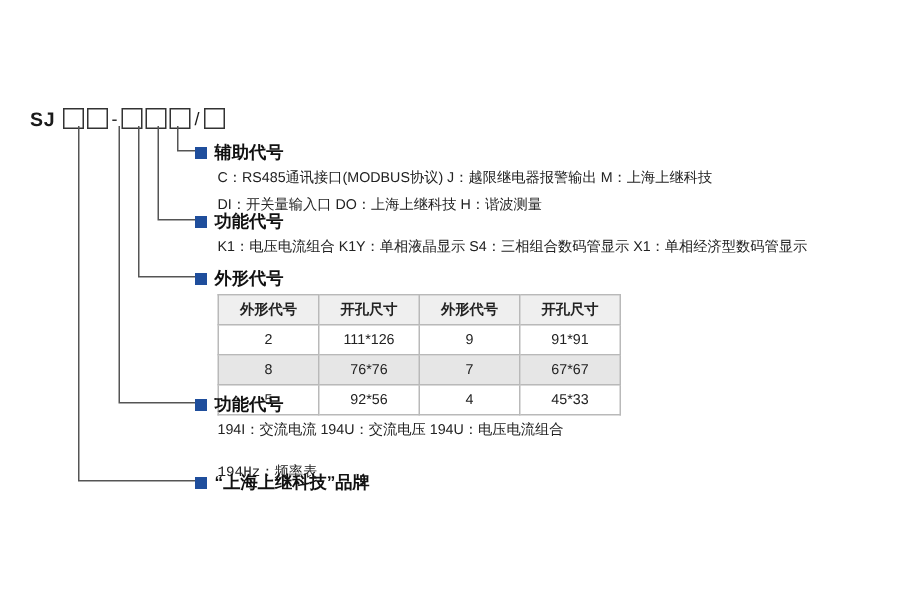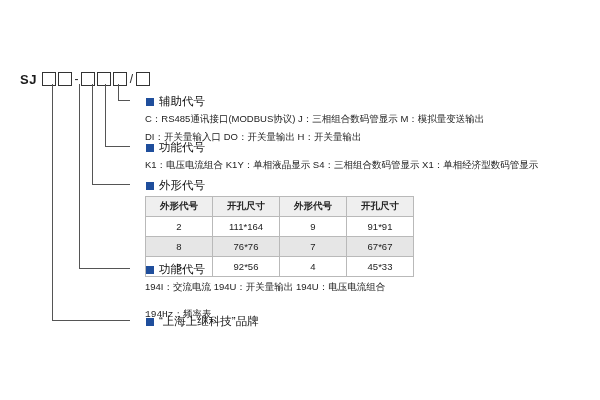--- a/index.html
+++ b/index.html
@@ -11,21 +11,21 @@
   .code-sj{font-size:13px;font-weight:bold;letter-spacing:.5px;margin-right:4px;}
   .box{display:inline-block;width:12px;height:12px;border:1px solid #333;margin:0 1px;background:#fff;}
   .dash{display:inline-block;width:7px;text-align:center;font-size:12px;}
   .slash{display:inline-block;width:7px;text-align:center;font-size:12px;}
 
   
   .vline{position:absolute;width:1px;background:#555;}
   .hline{position:absolute;height:1px;background:#555;}
 
   
-  .sec-title{position:absolute;font-size:11.5px;font-weight:normal;color:#111;display:flex;align-items:center;white-space:nowrap;margin-left:16px;}
+  .sec-title{position:absolute;font-size:11.5px;font-weight:bold;color:#111;display:flex;align-items:center;white-space:nowrap;}
   .bullet{display:inline-block;width:8px;height:8px;background:#1f4e9c;margin-right:5px;}
 
   .txt{position:absolute;font-size:9.5px;color:#222;white-space:nowrap;line-height:14px;}
 
   
   table.spec{position:absolute;border-collapse:collapse;font-size:9.5px;}
   table.spec th,table.spec td{border:1px solid #b9b9b9;padding:2px 0;text-align:center;width:66px;height:15px;color:#222;}
   table.spec th{background:#efefef;font-weight:bold;}
   table.spec tr.alt td{background:#e6e6e6;}
   table.spec tr td{background:#ffffff;}
@@ -59,22 +59,22 @@
   <div class="vline" style="left:79px;top:84px;height:184px;"></div>
   <div class="hline" style="left:79px;top:268px;width:51px;"></div>
 
   <div class="vline" style="left:52px;top:84px;height:236px;"></div>
   <div class="hline" style="left:52px;top:320px;width:78px;"></div>
 
   <div class="sec-title" style="left:130px;top:94px;">
     <span class="bullet"></span>
     <span>辅助代号</span>
   </div>
-  <div class="txt" style="left:145px;top:112px;">C：RS485通讯接口(MODBUS协议)   J：三相组合数码管显示      M：模拟量变送输出</div>
-  <div class="txt" style="left:145px;top:130px;">DI：开关量输入口                              DO：开关量输出                 H：开关量输出</div>
+  <div class="txt" style="left:145px;top:112px;">C：RS485通讯接口(MODBUS协议)   J：越限继电器报警输出      M：上海上继科技</div>
+  <div class="txt" style="left:145px;top:130px;">DI：开关量输入口                              DO：上海上继科技                 H：谐波测量</div>
 
   <div class="sec-title" style="left:130px;top:140px;">
     <span class="bullet"></span>
     <span>功能代号</span>
   </div>
   <div class="txt" style="left:145px;top:158px;">K1：电压电流组合    K1Y：单相液晶显示    S4：三相组合数码管显示    X1：单相经济型数码管显示</div>
 
   <div class="sec-title" style="left:130px;top:178px;">
     <span class="bullet"></span>
     <span>外形代号</span>
@@ -85,21 +85,21 @@
       <tr>
         <th>外形代号</th>
         <th>开孔尺寸</th>
         <th>外形代号</th>
         <th>开孔尺寸</th>
       </tr>
     </thead>
     <tbody>
       <tr>
         <td>2</td>
-        <td>111*164</td>
+        <td>111*126</td>
         <td>9</td>
         <td>91*91</td>
       </tr>
       <tr class="alt">
         <td>8</td>
         <td>76*76</td>
         <td>7</td>
         <td>67*67</td>
       </tr>
       <tr>
@@ -108,21 +108,21 @@
         <td>4</td>
         <td>45*33</td>
       </tr>
     </tbody>
   </table>
 
   <div class="sec-title" style="left:130px;top:262px;">
     <span class="bullet"></span>
     <span>功能代号</span>
   </div>
-  <div class="txt" style="left:145px;top:280px;">194I：交流电流         194U：开关量输出         194U：电压电流组合</div>
+  <div class="txt" style="left:145px;top:280px;">194I：交流电流         194U：交流电压         194U：电压电流组合</div>
   <div class="txt" style="left:145px;top:308px;font-family:Liberation Mono, monospace;">                                                            194Hz：频率表</div>
 
   <div class="sec-title" style="left:130px;top:314px;justify-content:center;">
     <span class="bullet"></span>
     <span>“上海上继科技”品牌</span>
   </div>
 
 </div>
 
 </body></html>

